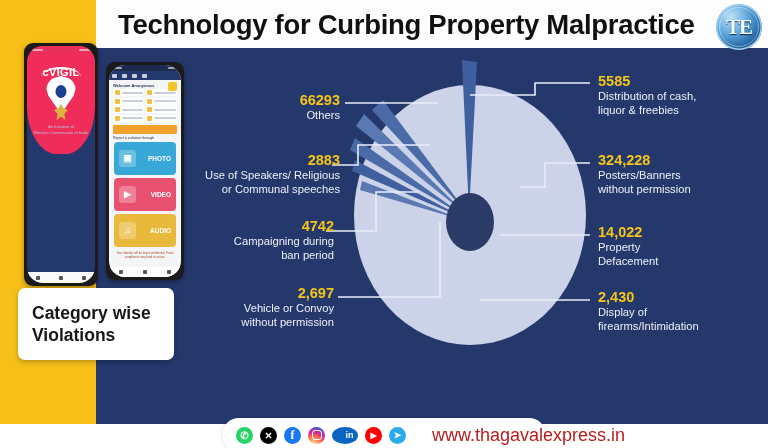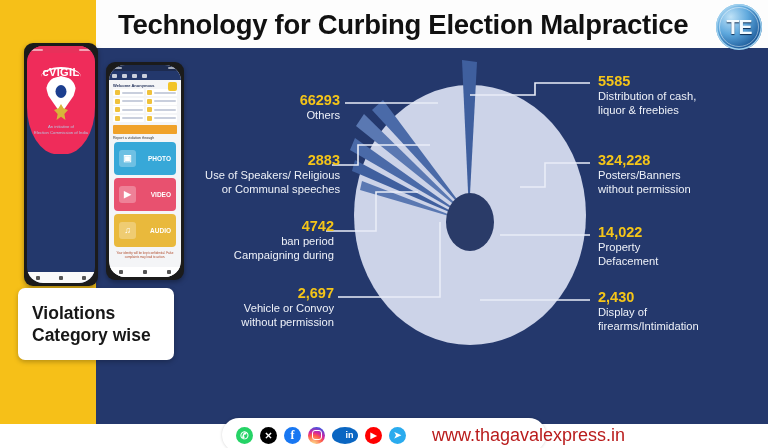--- a/index.html
+++ b/index.html
@@ -32,21 +32,21 @@
   }
   .te-logo{
     position:absolute;right:6px;top:4px;width:46px;height:46px;border-radius:50%;
     background:radial-gradient(circle at 32% 28%,#bfe2f7 0%,#5ea8dd 38%,#1f5f9e 72%,#123a66 100%);
     box-shadow:0 0 0 1.5px #9fd0ee inset;
     overflow:hidden;
   }
   .te-logo .te-inner{
     position:absolute;left:50%;top:50%;transform:translate(-50%,-50%);
     font-size:21px;font-weight:bold;color:#f2fbff;
-    text-shadow:0 1px 1px #0d2d52;letter-spacing:-1px;
+    text-shadow:0 1px 1px #0d2d52;letter-spacing:-1px;font-family:Liberation Serif, serif;
   }
   .te-logo .te-ring{
     position:absolute;left:3px;top:3px;right:3px;bottom:3px;border-radius:50%;
     border:1px solid rgba(255,255,255,.45);
   }
 
   
   .phone{
     position:absolute;border-radius:9px;background:#1b1b1b;
     box-shadow:0 2px 5px rgba(0,0,0,.35);
@@ -147,21 +147,21 @@
 </style>
 </head>
 <body>
 
 <div id="root">
 
   <div class="yellow-panel"></div>
   <div class="navy-panel"></div>
   <div class="header-band"></div>
 
-  <div class="header-title">Technology for Curbing Election Malpractice</div>
+  <div class="header-title">Technology for Curbing Property Malpractice</div>
 
   <div class="te-logo">
     <div class="te-ring"></div>
     <div class="te-inner">TE</div>
   </div>
 
   <div class="phone" id="phone-cvigil">
     <div class="screen">
       <div class="cv-body">
         <div class="cv-top">
@@ -252,22 +252,22 @@
       <div class="ap-nav">
           <s></s>
           <s></s>
           <s></s>
         </div>
     </div>
   </div>
 
   <div class="cat-box">
     <div class="cat-text">
+      <div>Category wise</div>
       <div>Violations</div>
-      <div>Category wise</div>
     </div>
   </div>
 
   <svg id="donut-svg" width="768" height="448">
 
     <ellipse cx="470" cy="215" rx="116" ry="130" fill="#ccd3e8"></ellipse>
 
     <g>
       <polygon points="469,213 462,60 477,62" fill="#3f5f9e"></polygon>
       <polygon points="468,214 372,110 383,100" fill="#4a6aa8"></polygon>
@@ -300,22 +300,22 @@
   </div>
 
   <div class="callout left" style="left:168px;top:152px;width:172px;text-align:right;">
     <div class="val">2883</div>
     <div class="desc">Use of Speakers/ Religious</div>
     <div class="desc">or Communal speeches</div>
   </div>
 
   <div class="callout left" style="left:180px;top:218px;width:154px;">
     <div class="val">4742</div>
+    <div class="desc">Campaigning during</div>
     <div class="desc">ban period</div>
-    <div class="desc">Campaigning during</div>
   </div>
 
   <div class="callout left" style="left:186px;top:285px;width:148px;">
     <div class="val">2,697</div>
     <div class="desc">Vehicle or Convoy</div>
     <div class="desc">without permission</div>
   </div>
 
   <div class="callout right" style="left:598px;top:73px;">
     <div class="val">5585</div>

